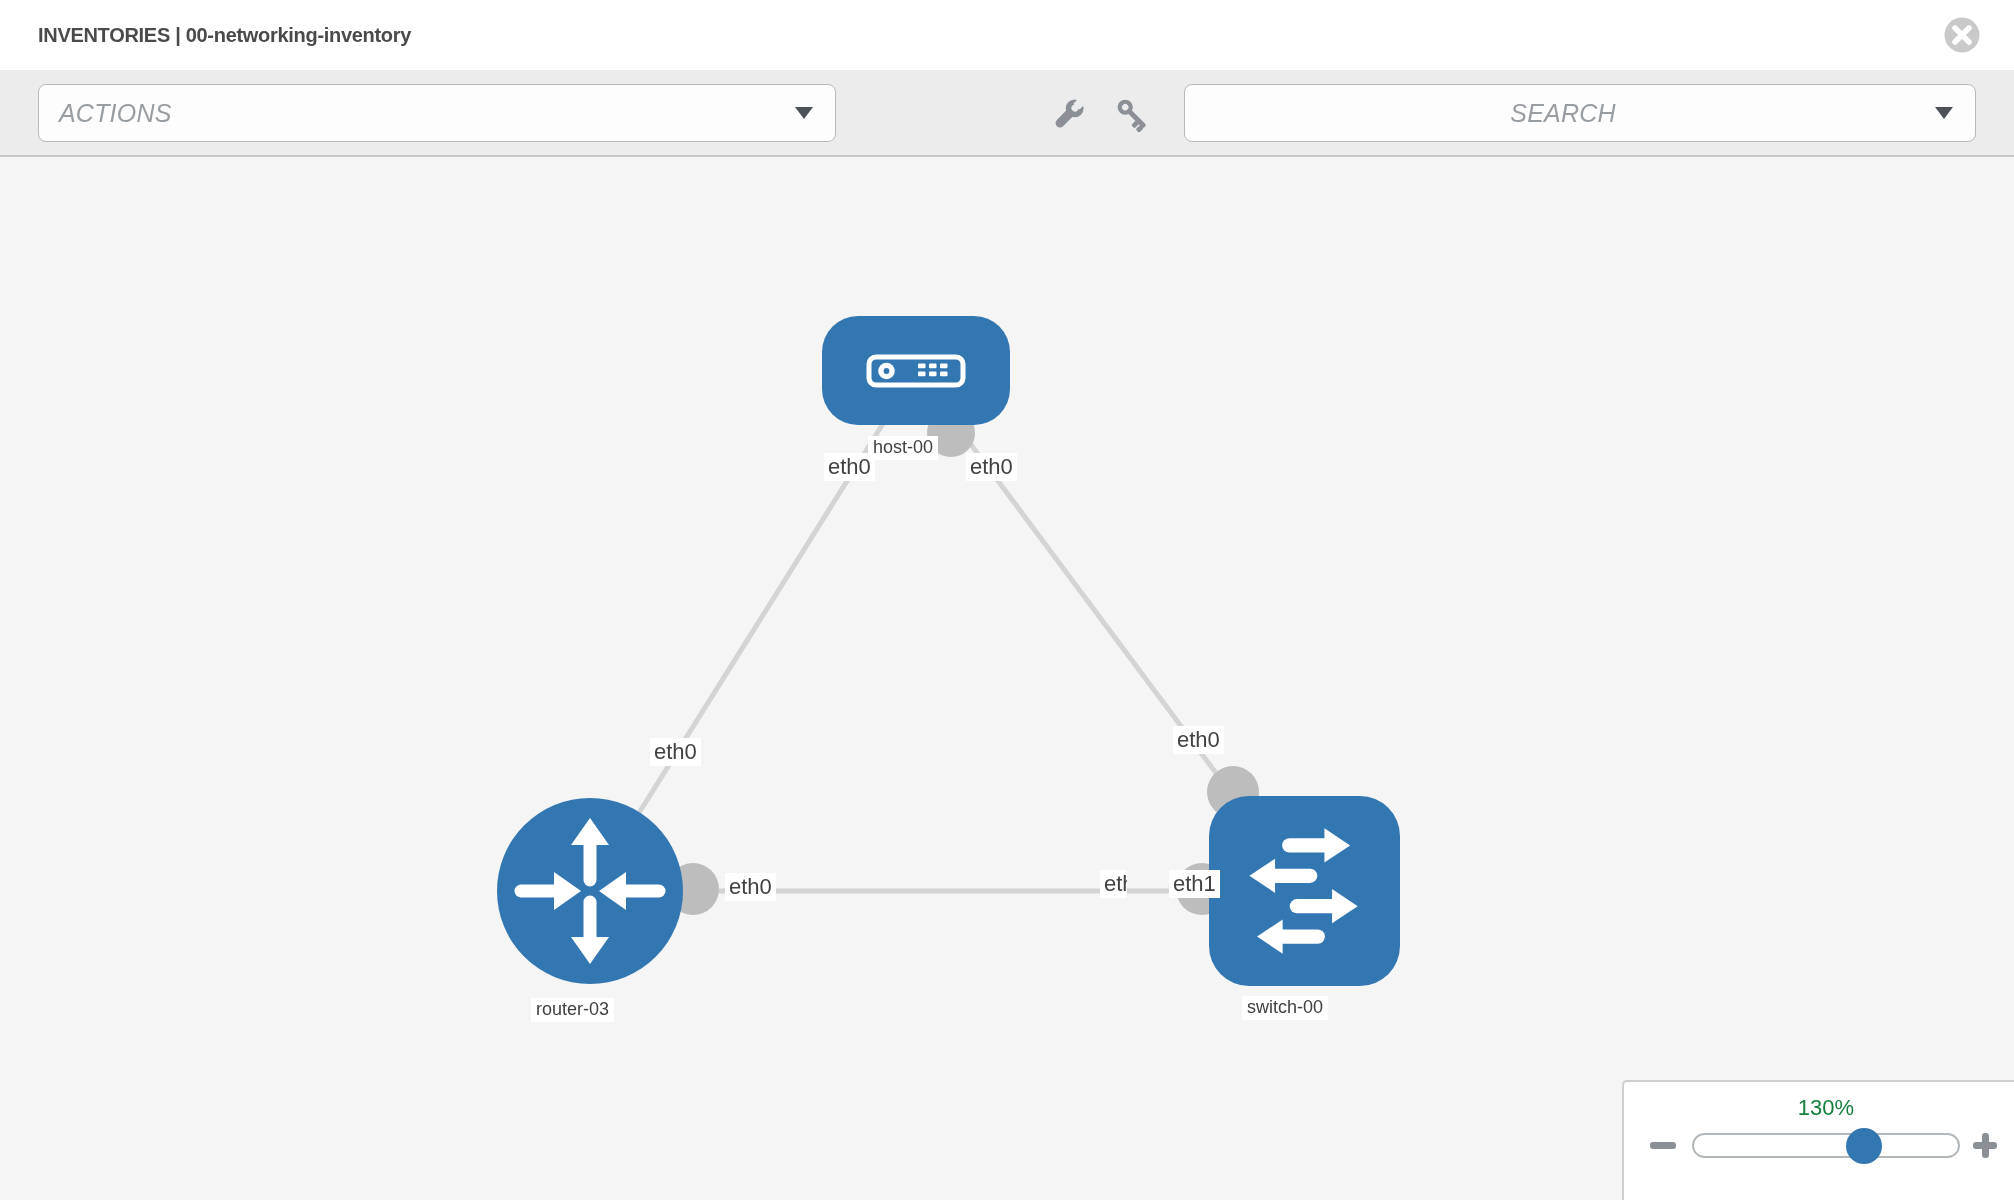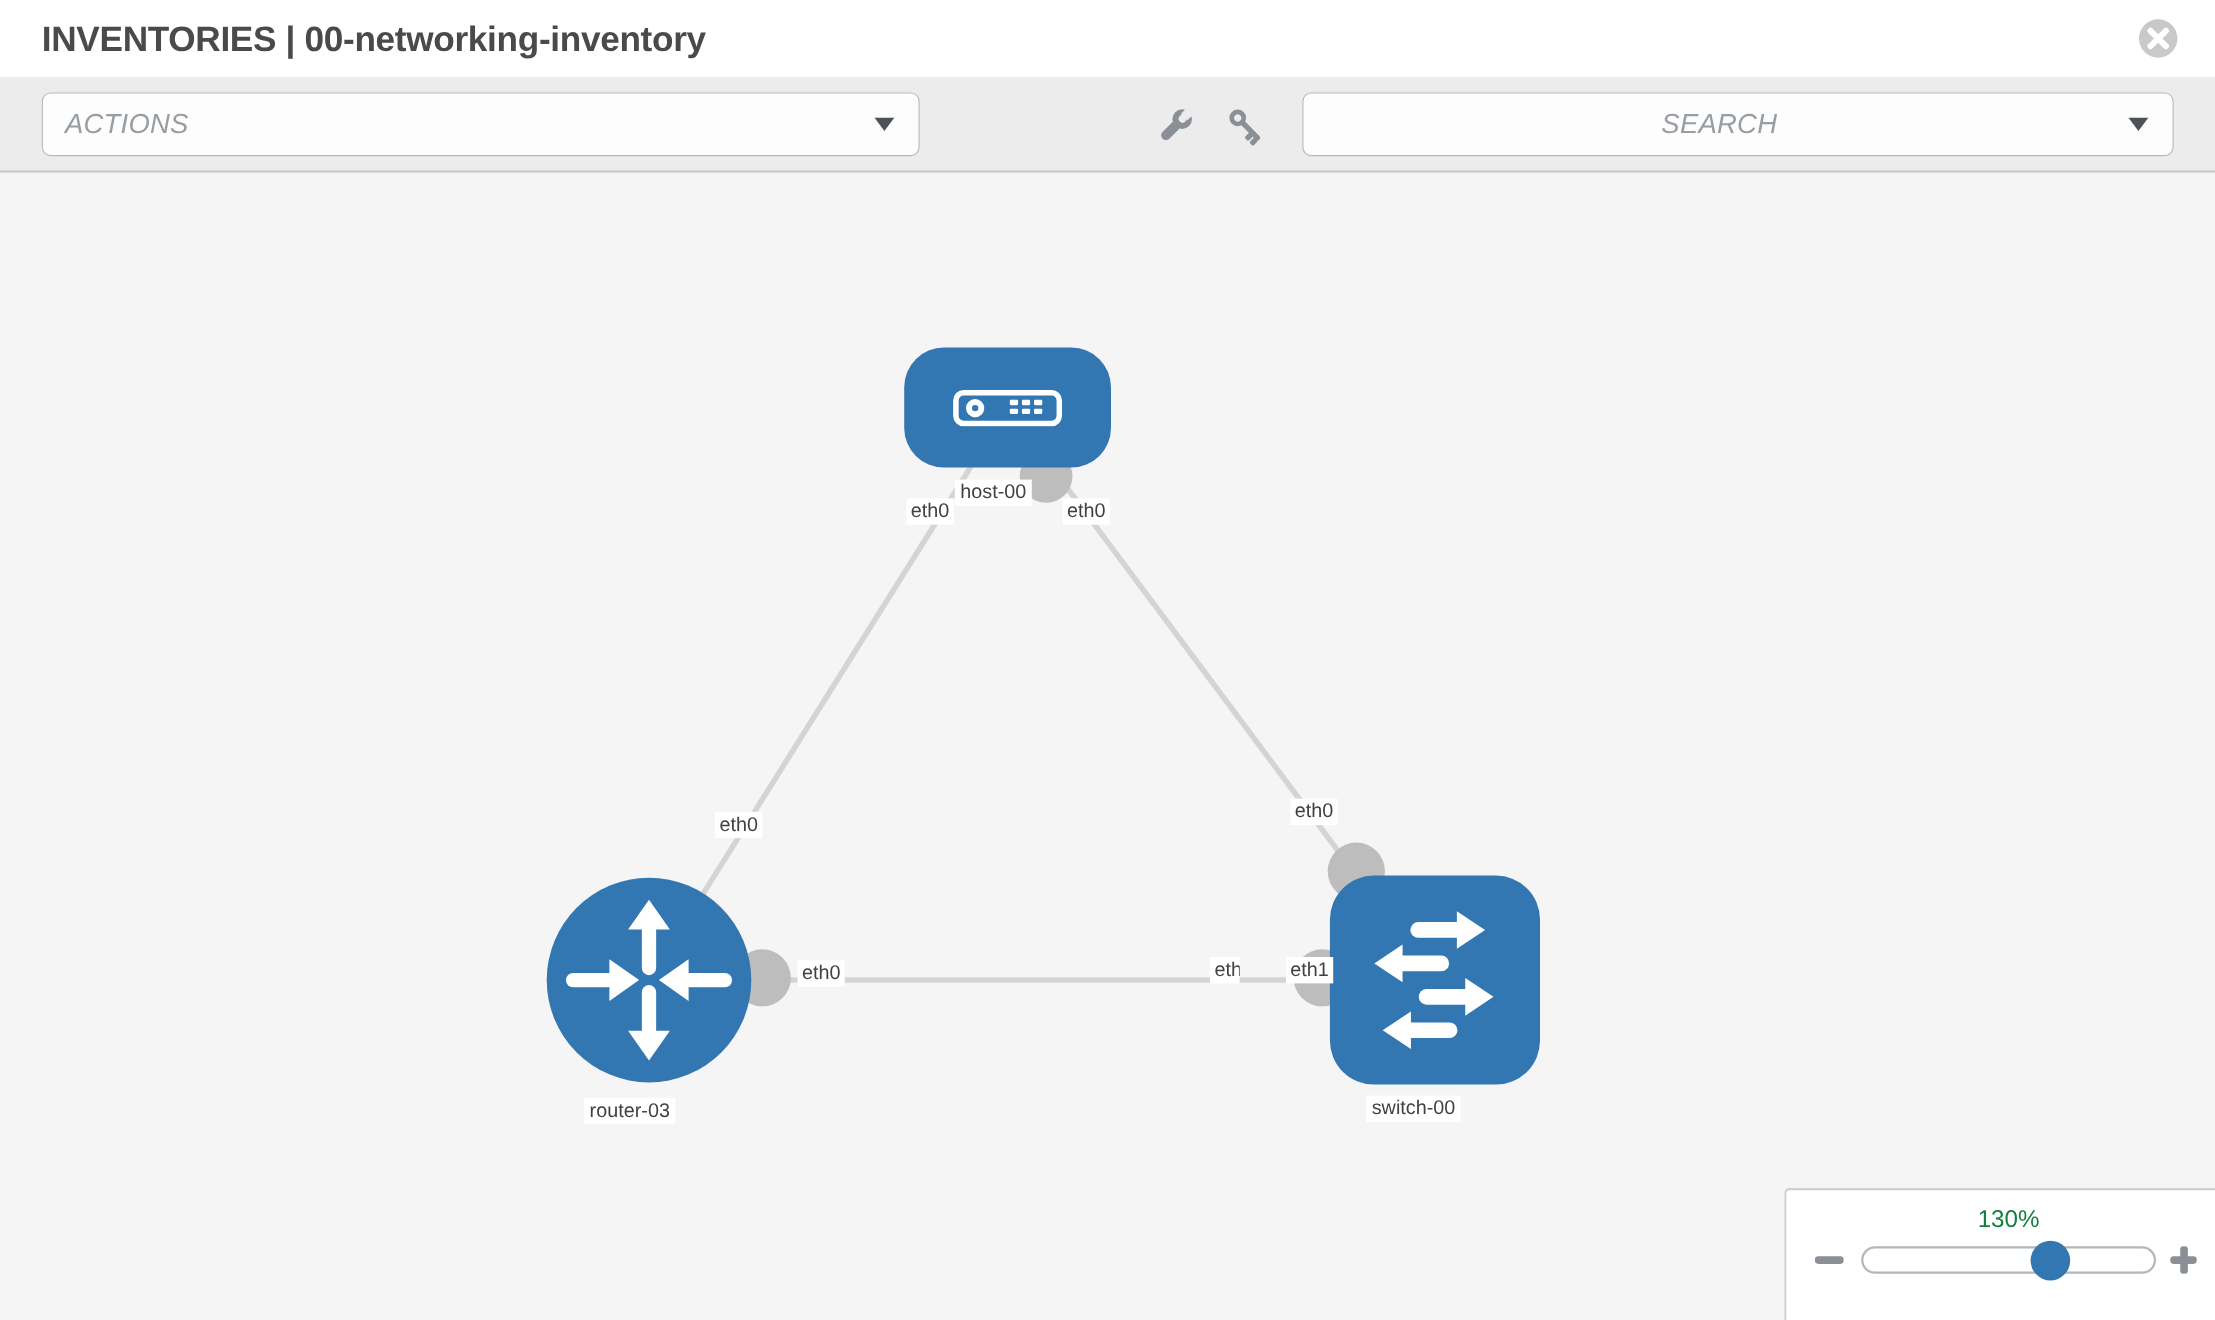--- a/index.html
+++ b/index.html
@@ -3,21 +3,21 @@
 <meta charset="utf-8">
 <style>
   * { margin:0; padding:0; box-sizing:border-box; }
   html,body { width:2014px; height:1200px; overflow:hidden; background:#fff;
               font-family:"Liberation Sans", sans-serif; }
   .app { position:relative; width:2014px; height:1200px; }
 
   
   .header { position:absolute; left:0; top:0; width:2014px; height:70px; background:#ffffff; }
   .page-title { position:absolute; left:38px; top:0; height:56px; line-height:70px;
-                font-size:32px; font-weight:700; color:#4a4a4a; letter-spacing:-0.3px; }
+                font-size:20px; font-weight:700; color:#4a4a4a; letter-spacing:-0.3px; }
   .close-btn { position:absolute; right:33px; top:16px; width:38px; height:38px;
                border:none; background:transparent; cursor:pointer; padding:0; }
 
   
   .toolbar { position:absolute; left:0; top:70px; width:2014px; height:87px;
              background:#ececec; border-bottom:2px solid #c6c6c6; }
   .dd { position:absolute; top:14px; height:58px; background:#fdfdfd;
         border:1px solid #b9b9b9; border-radius:8px; display:flex; align-items:center;
         padding:0 22px 0 20px; cursor:pointer; }
   .dd-label { font-size:25px; color:#989da2; letter-spacing:0.2px; flex:1 1 auto;font-style:italic; }
@@ -36,21 +36,21 @@
   .edges { position:absolute; left:0; top:0; }
 
   .node { position:absolute; background:#3377b2; display:flex; align-items:center;
           justify-content:center; cursor:pointer; }
   .node-host   { left:822px;  top:159px; width:188px; height:109px; border-radius:36px; }
   .node-router { left:497px;  top:641px; width:186px; height:186px; border-radius:50%; }
   .node-switch { left:1209px; top:639px; width:191px; height:190px; border-radius:40px; }
 
   .chip { position:absolute; background:#ffffff; color:#414141; white-space:nowrap; }
   .name-chip { font-size:18px; padding:2px 5px; line-height:1.1; }
-  .if-chip   { font-size:18px; padding:2px 4px; line-height:1.1; }
+  .if-chip   { font-size:22px; padding:2px 4px; line-height:1.1; }
   .chip-host   { left:868px;  top:279px; }
   .chip-router { left:531px;  top:841px; }
   .chip-switch { left:1242px; top:839px; }
   .if-e1-host   { left:824px;  top:296px; }
   .if-e2-host   { left:966px;  top:296px; }
   .if-e1-router { left:650px;  top:581px; }
   .if-e2-switch { left:1173px; top:569px; }
   .if-e3-router { left:725px;  top:716px; }
   .if-e3-covered { left:1100px; top:713px; width:27px; overflow:hidden; }
   .if-e3-switch  { left:1169px; top:713px; }

